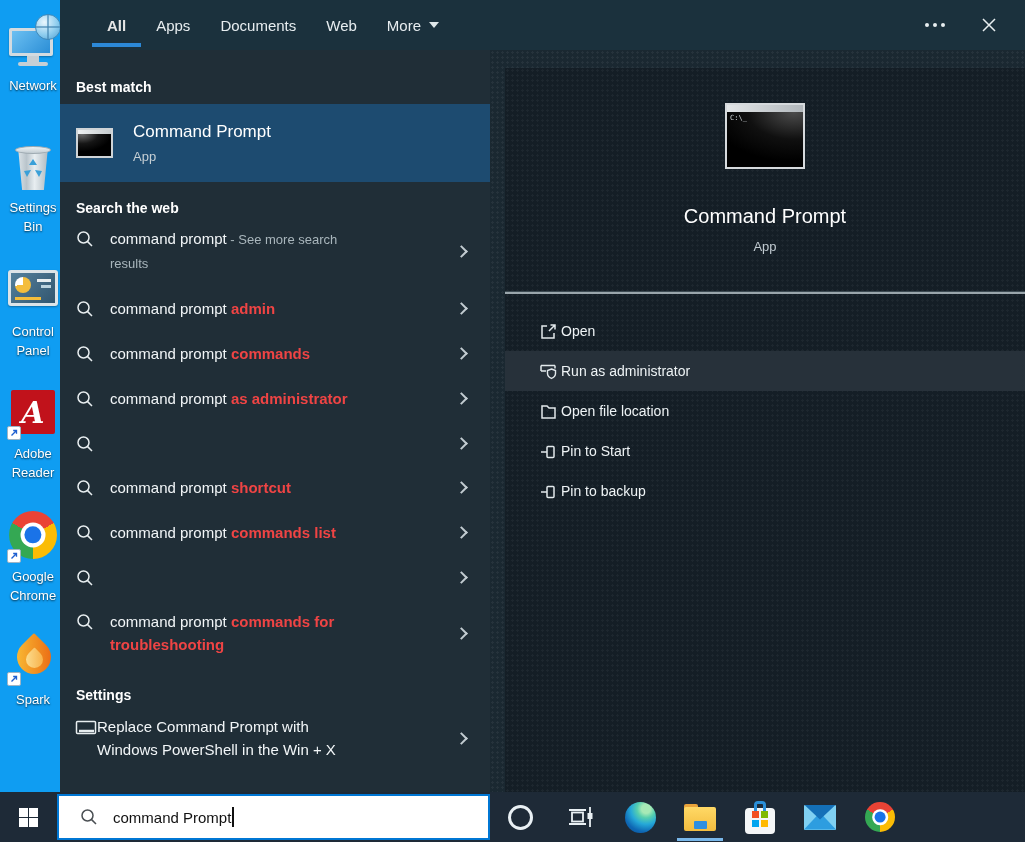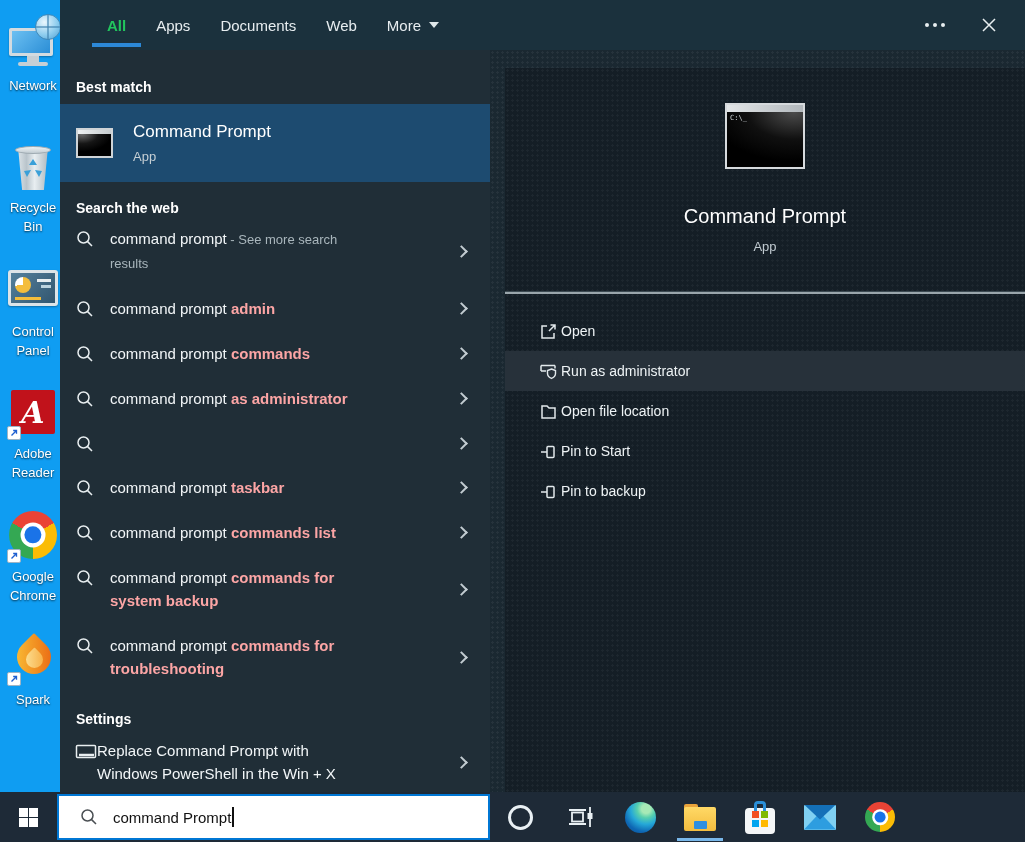--- a/index.html
+++ b/index.html
@@ -62,21 +62,21 @@
              transform:rotate(-45deg); background:linear-gradient(135deg,#fbc53a,#f08a1f 60%,#e85d12); }
   .flame-i { position:absolute; left:21px; top:23px; width:17px; height:17px; border-radius:58% 6% 58% 58%;
              transform:rotate(-45deg); background:linear-gradient(135deg,#fde49a,#f6a93c); }
 
   
   .search-window { position:absolute; left:60px; top:0; width:965px; height:792px; z-index:5;
                    background:#202e37; color:#fff; overflow:hidden; }
   .tabbar { height:50px; background:#1b313d; display:flex; align-items:center; padding-left:32px; }
   .tab { position:relative; height:50px; display:flex; align-items:center; padding:0 15px; font-size:15px;
          color:#e7edf0; cursor:default; }
-  .tab.active { font-weight:bold; color:#22c55e; }
+  .tab.active { font-weight:bold; color:#e5e5e5; }
   .tab.active:after { content:""; position:absolute; left:0; right:0; bottom:3px; height:4px; background:#2c89d8; }
   .caret { width:0; height:0; border-left:5px solid transparent; border-right:5px solid transparent;
            border-top:6px solid #dfe7ea; margin-left:8px; }
   .winbtns { margin-left:auto; display:flex; align-items:center; gap:26px; padding-right:22px; }
   .ellipsis { display:flex; gap:4px; padding:8px 4px; }
   .ellipsis i { width:4px; height:4px; border-radius:50%; background:#e8eef0; }
   .closebtn { padding:6px; display:flex; }
 
   .wbody { position:relative; height:742px; }
 
@@ -93,21 +93,21 @@
                    background:linear-gradient(90deg,#f0f2f3,#c4cacd); }
   .cmd-sm:after { content:""; position:absolute; left:0; right:0; top:4px; bottom:0;
                   background:radial-gradient(ellipse 90% 80% at 12% 0%,#6e6e6e,#161616 55%,#000); }
   .bm-text { margin-left:20px; }
   .bm-title { font-size:17px; color:#fff; }
   .bm-sub { font-size:13px; color:#c6cfd4; margin-top:7px; }
 
   .sug { display:flex; align-items:flex-start; padding:11px 24px 11px 15px; }
   .mag { width:20px; height:20px; flex:0 0 auto; margin-top:2px; }
   .sugtext { margin-left:15px; width:242px; font-size:15px; line-height:23px; color:#f2f6f8; }
-  .sugtext .b { font-weight:bold; color:#fca5a5; }
+  .sugtext .b { font-weight:bold; color:#ef4444; }
   .sugtext .l { font-size:13px; color:#a9b6bc; }
   .chev { width:9px; height:9px; border-top:2px solid #c2ccd1; border-right:2px solid #c2ccd1;
           transform:rotate(45deg); margin-left:auto; align-self:center; flex:0 0 auto; }
 
   .setrow { display:flex; align-items:flex-start; padding:10px 24px 10px 15px; margin-top:2px; }
   .dispicon { width:22px; height:20px; flex:0 0 auto; margin-top:3px; }
   .settext { width:252px; font-size:15px; line-height:23px; color:#f2f6f8; }
 
   
   .right-region { position:absolute; left:430px; right:0; top:0; height:100%; background:#1a2831;
@@ -185,21 +185,21 @@
   <div class="dicon" style="left:0px; top:136px;">
     <div class="art">
       <div class="bin-body"></div>
         <div class="bin-rim"></div>
       <svg class="bin-arrows" viewBox="0 0 22 20">
         <path d="M11 1 L15 7 L7 7 Z" fill="#3aa0d8"></path>
         <path d="M2 13 L9 12 L5 19 Z" fill="#3aa0d8"></path>
         <path d="M20 13 L17 19 L13 12 Z" fill="#3aa0d8"></path>
       </svg>
     </div>
-    <div class="lbl">Recycle Bin</div>
+    <div class="lbl">Settings Bin</div>
   </div>
 
   <div class="dicon" style="left:0px; top:260px;">
     <div class="art">
       <div class="cp-frame">
           <div class="cp-screen">
         <div class="cp-pie"></div>
             <div class="cp-bar1"></div>
             <div class="cp-bar2"></div>
             <div class="cp-line"></div>
@@ -333,37 +333,36 @@
             <circle cx="8.5" cy="8.5" r="5.5" stroke="#e8eef0" stroke-width="1.5" fill="none"></circle>
             <path d="M12.6 12.6 L17 17" stroke="#e8eef0" stroke-width="1.5"></path>
           </svg>
         <span class="chev"></span>
       </div>
       <div class="sug">
         <svg class="mag" viewBox="0 0 20 20">
             <circle cx="8.5" cy="8.5" r="5.5" stroke="#e8eef0" stroke-width="1.5" fill="none"></circle>
             <path d="M12.6 12.6 L17 17" stroke="#e8eef0" stroke-width="1.5"></path>
           </svg>
-        <div class="sugtext"><span class="n">command prompt </span><span class="b">taskbar</span></div>
+        <div class="sugtext"><span class="n">command prompt </span><span class="b">shortcut</span></div>
         <span class="chev"></span>
       </div>
       <div class="sug">
         <svg class="mag" viewBox="0 0 20 20">
             <circle cx="8.5" cy="8.5" r="5.5" stroke="#e8eef0" stroke-width="1.5" fill="none"></circle>
             <path d="M12.6 12.6 L17 17" stroke="#e8eef0" stroke-width="1.5"></path>
           </svg>
         <div class="sugtext"><span class="n">command prompt </span><span class="b">commands list</span></div>
         <span class="chev"></span>
       </div>
       <div class="sug">
         <svg class="mag" viewBox="0 0 20 20">
             <circle cx="8.5" cy="8.5" r="5.5" stroke="#e8eef0" stroke-width="1.5" fill="none"></circle>
             <path d="M12.6 12.6 L17 17" stroke="#e8eef0" stroke-width="1.5"></path>
           </svg>
-        <div class="sugtext"><span class="n">command prompt </span><span class="b">commands for system backup</span></div>
         <span class="chev"></span>
       </div>
       <div class="sug">
         <svg class="mag" viewBox="0 0 20 20">
             <circle cx="8.5" cy="8.5" r="5.5" stroke="#e8eef0" stroke-width="1.5" fill="none"></circle>
             <path d="M12.6 12.6 L17 17" stroke="#e8eef0" stroke-width="1.5"></path>
           </svg>
         <div class="sugtext"><span class="n">command prompt </span><span class="b">commands for troubleshooting</span></div>
         <span class="chev"></span>
       </div>

